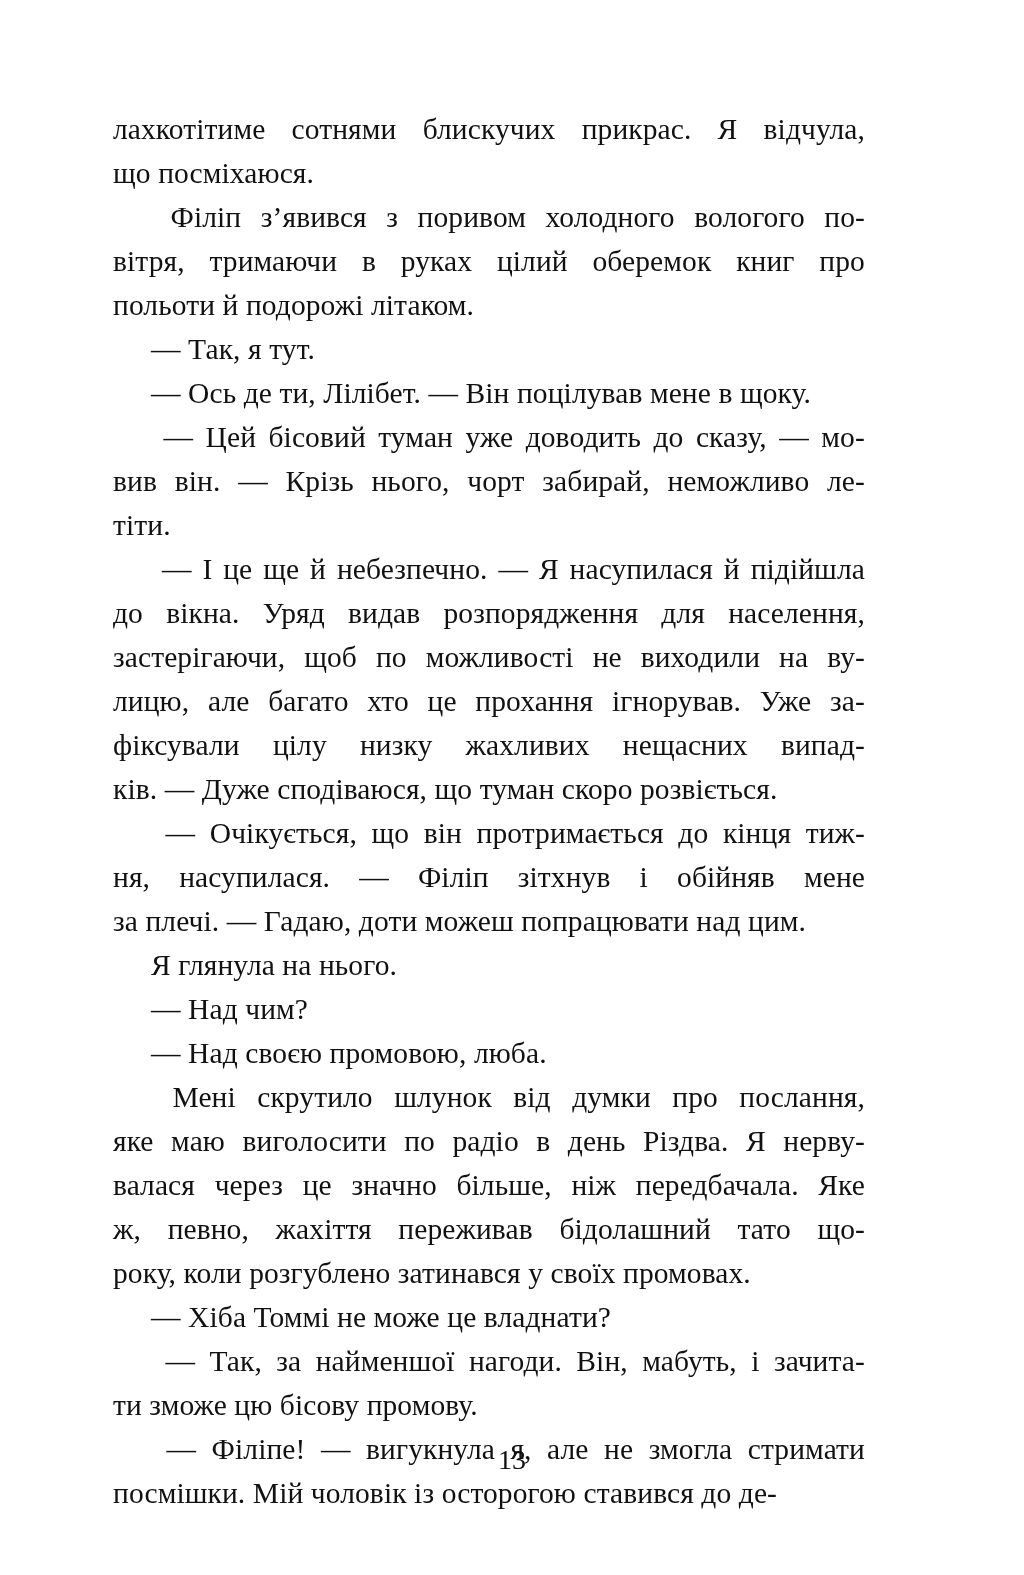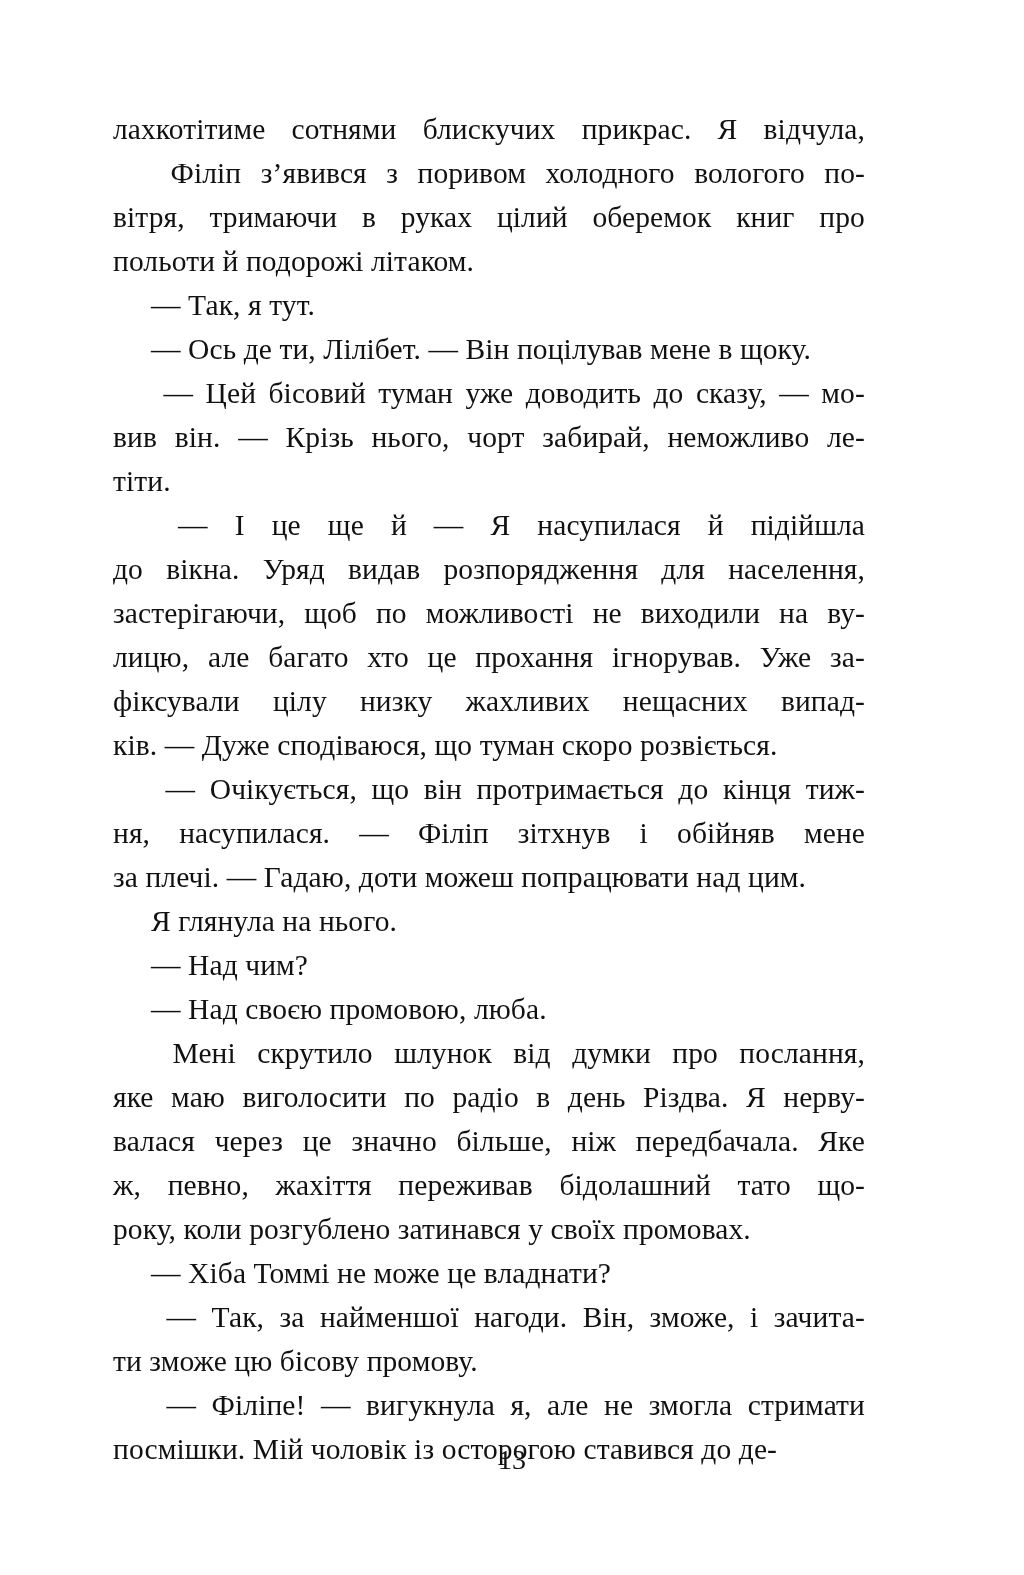--- a/index.html
+++ b/index.html
@@ -78,39 +78,40 @@
   }
 </style>
 </head>
 <body>
 
 <div id="page">
 
   <div id="text-column">
       <p class="para">
         <span class="line just"><span class="w">лахкотітиме</span><span class="w">сотнями</span><span class="w">блискучих</span><span class="w">прикрас.</span><span class="w">Я</span><span class="w">відчула,</span></span>
+        <span class="line">що посміхаюся.</span>
       </p>
       <p class="para">
         <span class="line just"><span class="indent"></span><span class="w">Філіп</span><span class="w">з’явився</span><span class="w">з</span><span class="w">поривом</span><span class="w">холодного</span><span class="w">вологого</span><span class="w">по-</span></span>
         <span class="line just"><span class="w">вітря,</span><span class="w">тримаючи</span><span class="w">в</span><span class="w">руках</span><span class="w">цілий</span><span class="w">оберемок</span><span class="w">книг</span><span class="w">про</span></span>
         <span class="line">польоти й подорожі літаком.</span>
       </p>
       <p class="para">
         <span class="line"><span class="indent"></span>— Так, я тут.</span>
       </p>
       <p class="para">
         <span class="line"><span class="indent"></span>— Ось де ти, Лілібет. — Він поцілував мене в щоку.</span>
       </p>
       <p class="para">
         <span class="line just"><span class="indent"></span><span class="w">—</span><span class="w">Цей</span><span class="w">бісовий</span><span class="w">туман</span><span class="w">уже</span><span class="w">доводить</span><span class="w">до</span><span class="w">сказу,</span><span class="w">—</span><span class="w">мо-</span></span>
         <span class="line just"><span class="w">вив</span><span class="w">він.</span><span class="w">—</span><span class="w">Крізь</span><span class="w">нього,</span><span class="w">чорт</span><span class="w">забирай,</span><span class="w">неможливо</span><span class="w">ле-</span></span>
         <span class="line">тіти.</span>
       </p>
       <p class="para">
-        <span class="line just"><span class="indent"></span><span class="w">—</span><span class="w">І</span><span class="w">це</span><span class="w">ще</span><span class="w">й</span><span class="w">—</span><span class="w">Я</span><span class="w">насупилася</span><span class="w">й</span><span class="w">підійшла</span></span>
+        <span class="line just"><span class="indent"></span><span class="w">—</span><span class="w">І</span><span class="w">це</span><span class="w">ще</span><span class="w">й</span><span class="w">небезпечно.</span><span class="w">—</span><span class="w">Я</span><span class="w">насупилася</span><span class="w">й</span><span class="w">підійшла</span></span>
         <span class="line just"><span class="w">до</span><span class="w">вікна.</span><span class="w">Уряд</span><span class="w">видав</span><span class="w">розпорядження</span><span class="w">для</span><span class="w">населення,</span></span>
         <span class="line just"><span class="w">застерігаючи,</span><span class="w">щоб</span><span class="w">по</span><span class="w">можливості</span><span class="w">не</span><span class="w">виходили</span><span class="w">на</span><span class="w">ву-</span></span>
         <span class="line just"><span class="w">лицю,</span><span class="w">але</span><span class="w">багато</span><span class="w">хто</span><span class="w">це</span><span class="w">прохання</span><span class="w">ігнорував.</span><span class="w">Уже</span><span class="w">за-</span></span>
         <span class="line just"><span class="w">фіксували</span><span class="w">цілу</span><span class="w">низку</span><span class="w">жахливих</span><span class="w">нещасних</span><span class="w">випад-</span></span>
         <span class="line">ків. — Дуже сподіваюся, що туман скоро розвіється.</span>
       </p>
       <p class="para">
         <span class="line just"><span class="indent"></span><span class="w">—</span><span class="w">Очікується,</span><span class="w">що</span><span class="w">він</span><span class="w">протримається</span><span class="w">до</span><span class="w">кінця</span><span class="w">тиж-</span></span>
         <span class="line just"><span class="w">ня,</span><span class="w">насупилася.</span><span class="w">—</span><span class="w">Філіп</span><span class="w">зітхнув</span><span class="w">і</span><span class="w">обійняв</span><span class="w">мене</span></span>
         <span class="line">за плечі. — Гадаю, доти можеш попрацювати над цим.</span>
@@ -128,21 +129,21 @@
         <span class="line just"><span class="indent"></span><span class="w">Мені</span><span class="w">скрутило</span><span class="w">шлунок</span><span class="w">від</span><span class="w">думки</span><span class="w">про</span><span class="w">послання,</span></span>
         <span class="line just"><span class="w">яке</span><span class="w">маю</span><span class="w">виголосити</span><span class="w">по</span><span class="w">радіо</span><span class="w">в</span><span class="w">день</span><span class="w">Різдва.</span><span class="w">Я</span><span class="w">нерву-</span></span>
         <span class="line just"><span class="w">валася</span><span class="w">через</span><span class="w">це</span><span class="w">значно</span><span class="w">більше,</span><span class="w">ніж</span><span class="w">передбачала.</span><span class="w">Яке</span></span>
         <span class="line just"><span class="w">ж,</span><span class="w">певно,</span><span class="w">жахіття</span><span class="w">переживав</span><span class="w">бідолашний</span><span class="w">тато</span><span class="w">що-</span></span>
         <span class="line">року, коли розгублено затинався у своїх промовах.</span>
       </p>
       <p class="para">
         <span class="line"><span class="indent"></span>— Хіба Томмі не може це владнати?</span>
       </p>
       <p class="para">
-        <span class="line just"><span class="indent"></span><span class="w">—</span><span class="w">Так,</span><span class="w">за</span><span class="w">найменшої</span><span class="w">нагоди.</span><span class="w">Він,</span><span class="w">зможе,</span><span class="w">і</span><span class="w">зачита-</span></span>
+        <span class="line just"><span class="indent"></span><span class="w">—</span><span class="w">Так,</span><span class="w">за</span><span class="w">найменшої</span><span class="w">нагоди.</span><span class="w">Він,</span><span class="w">мабуть,</span><span class="w">і</span><span class="w">зачита-</span></span>
         <span class="line">ти зможе цю бісову промову.</span>
       </p>
       <p class="para">
         <span class="line just"><span class="indent"></span><span class="w">—</span><span class="w">Філіпе!</span><span class="w">—</span><span class="w">вигукнула</span><span class="w">я,</span><span class="w">але</span><span class="w">не</span><span class="w">змогла</span><span class="w">стримати</span></span>
         <span class="line">посмішки. Мій чоловік із осторогою ставився до де-</span>
       </p>
     </div>
 
   <div id="folio">13</div>
 

